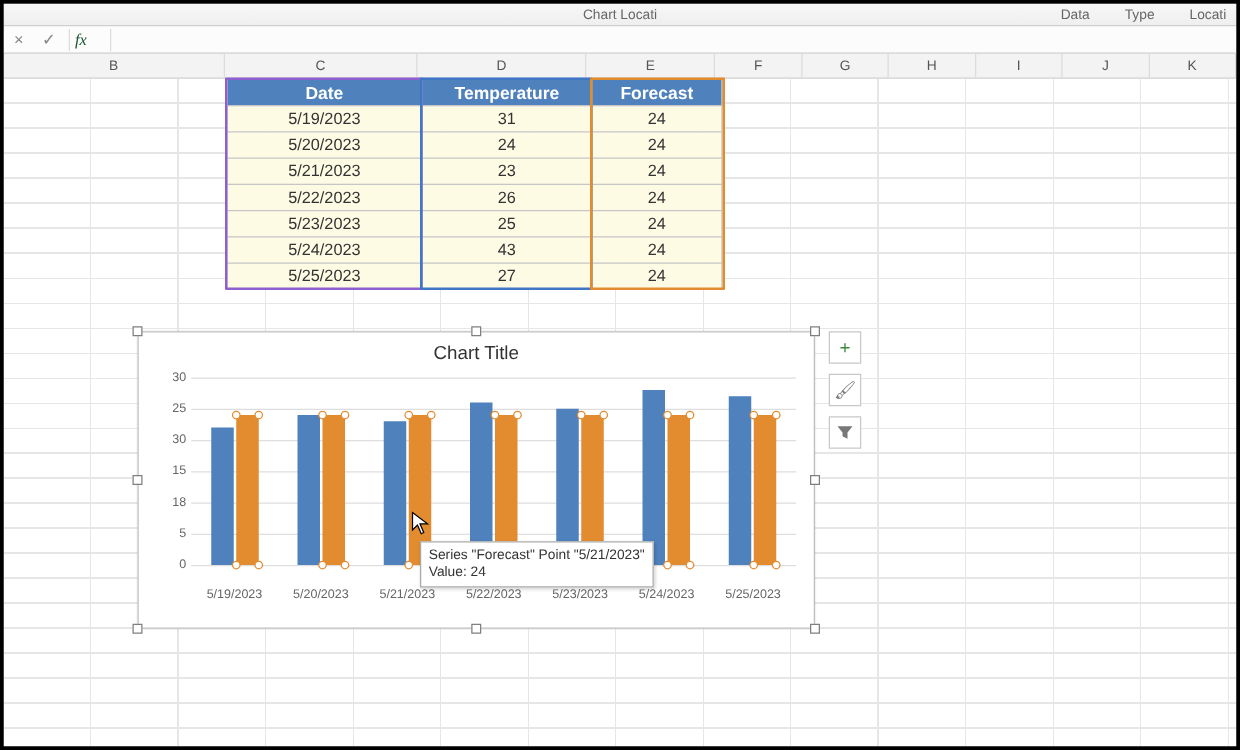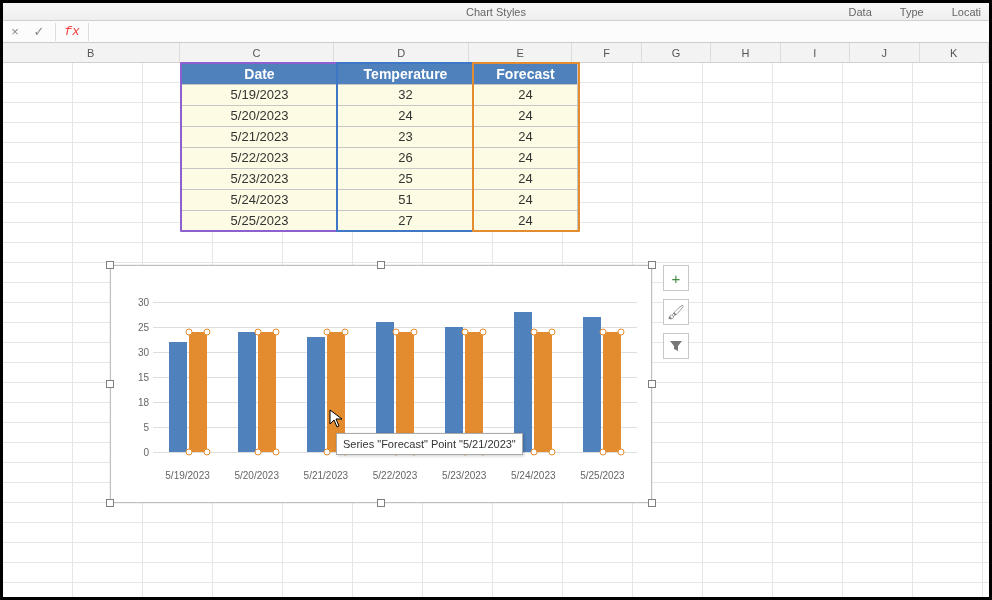--- a/index.html
+++ b/index.html
@@ -40,22 +40,22 @@
     display: flex;
     align-items: center;
     border-bottom: 1px solid #ccc;
     background: #fcfcfc;
     font-size: 12px;
   }
   .fb-cancel, .fb-enter {
     width: 24px; text-align: center; color: #888; font-size: 13px;
   }
   .fb-fx {
-    font-style: italic; font-family: Liberation Mono, monospace;
-    width: 24px; text-align: center; font-size: 13px; color: #ef4444;
+    font-style: italic; font-family: Liberation Serif, serif;
+    width: 24px; font-size: 13px; color: #14532d;
   }
   .fb-sep { width:1px; height:18px; background:#ddd; margin:0 4px; }
   .fb-input {
     flex: 1; border: none; outline: none; background: transparent;
     font-family: Consolas, monospace; font-size: 12px; padding: 0 4px;
   }
   
   .grid-area {
     position: absolute;
     top: 40px; left: 0; right: 0; bottom: 0;
@@ -207,21 +207,21 @@
   
   .cursor {
     position:absolute; top:366px; left:326px;
     z-index:60; pointer-events:none;
   }
 </style>
 </head>
 <body>
 
 <div class="menu-strip">
-  <span>Chart Styles</span>
+  <span>Chart Locati</span>
   <span class="right-group">
     <span>Data</span>
     <span>Type</span>
     <span>Locati</span>
   </span>
 </div>
 
 <div class="formula-bar">
   <span class="fb-cancel">×</span>
   <span class="fb-enter">✓</span>
@@ -249,21 +249,21 @@
     <thead>
       <tr>
         <th class="th-c">Date</th>
         <th class="th-d">Temperature</th>
         <th class="th-e">Forecast</th>
       </tr>
     </thead>
     <tbody id="tbody">
         <tr>
           <td>5/19/2023</td>
-          <td>32</td>
+          <td>31</td>
           <td>24</td>
         </tr>
         <tr>
           <td>5/20/2023</td>
           <td>24</td>
           <td>24</td>
         </tr>
         <tr>
           <td>5/21/2023</td>
           <td>23</td>
@@ -274,21 +274,21 @@
           <td>26</td>
           <td>24</td>
         </tr>
         <tr>
           <td>5/23/2023</td>
           <td>25</td>
           <td>24</td>
         </tr>
         <tr>
           <td>5/24/2023</td>
-          <td>51</td>
+          <td>43</td>
           <td>24</td>
         </tr>
         <tr>
           <td>5/25/2023</td>
           <td>27</td>
           <td>24</td>
         </tr>
       </tbody>
   </table>
 
@@ -299,20 +299,21 @@
   <div class="chart-container">
     <div class="handle h-nw"></div>
     <div class="handle h-n"></div>
     <div class="handle h-ne"></div>
     <div class="handle h-w"></div>
     <div class="handle h-e"></div>
     <div class="handle h-sw"></div>
     <div class="handle h-s"></div>
     <div class="handle h-se"></div>
 
+    <div class="chart-title">Chart Title</div>
     <div class="plot">
       <div class="y-axis" id="yaxis">
           <div class="y-tick" style="top: 100%;">0</div>
           <div class="y-tick" style="top: 83.3333%;">5</div>
           <div class="y-tick" style="top: 66.6667%;">18</div>
           <div class="y-tick" style="top: 50%; margin-left: 37px;">15</div>
           <div class="y-tick" style="top: 33.3333%;">30</div>
           <div class="y-tick" style="top: 16.6667%;">25</div>
           <div class="y-tick" style="top: 0%;">30</div>
         </div>
@@ -390,18 +391,19 @@
       </div>
     <div class="chart-btn funnel">
       <svg width="14" height="14" viewBox="0 0 14 14">
           <path d="M1 2 h12 L9 7 v5 l-4 -2 V7 Z" fill="#777"></path>
         </svg>
     </div>
   </div>
 
   <div class="tooltip">
     <div>Series "Forecast" Point "5/21/2023"</div>
+    <div>Value: 24</div>
   </div>
 
   <svg class="cursor" width="16" height="20" viewBox="0 0 16 20">
     <path d="M1 1 L1 15 L5 11 L8 18 L10 17 L7 10 L13 10 Z" fill="#fff" stroke="#000"></path>
   </svg>
 </div>
 
 </body></html>

